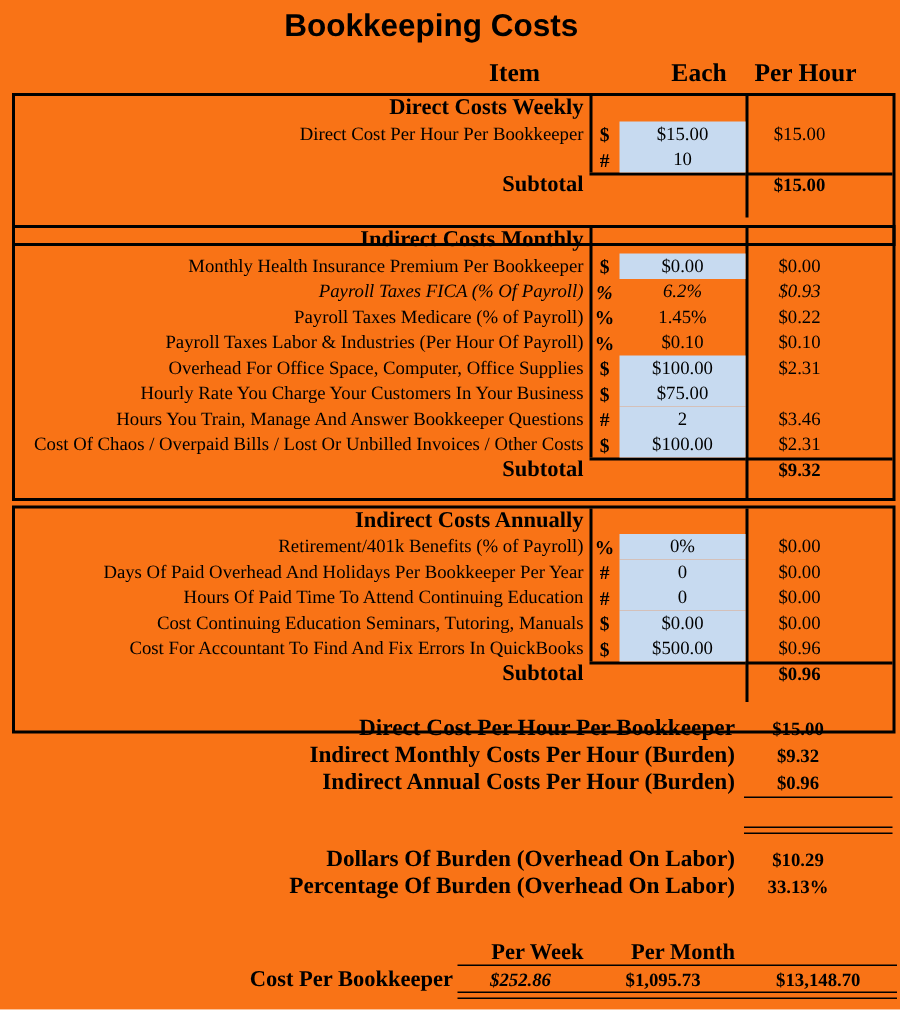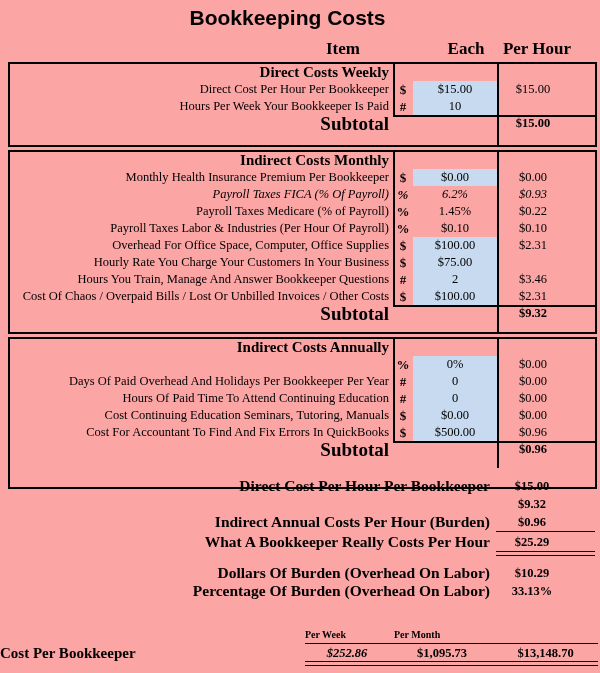--- a/index.html
+++ b/index.html
@@ -1,17 +1,17 @@
 <!DOCTYPE html>
 <html><head>
 <meta charset="utf-8">
 <style>
   * { box-sizing: border-box; margin: 0; padding: 0; }
   html,body { background:#fff; }
-  .page { position:relative; width:600px; height:673px; background:#fca5a5; color:#000;
+  .page { position:relative; width:600px; height:673px; background:#f97316; color:#000;
           font-family:"Liberation Serif", serif; overflow:hidden; }
   .abs { position:absolute; }
 
   .title { top:6px; left:0; width:575px; text-align:center;
            font-family:"Liberation Sans", sans-serif; font-weight:bold; font-size:21px; }
 
   .colhead { top:39px; height:19px; line-height:19px; font-weight:bold; font-size:17px; text-align:center; white-space:nowrap; }
 
   .box { left:8px; width:589px; border:2px solid #000; }
 
@@ -20,63 +20,62 @@
 
   .row { left:0; width:585px; height:17px; line-height:17px; font-size:12.5px; }
   .row .lbl  { position:absolute; left:0; top:0; width:379px; text-align:right; white-space:nowrap; }
   .row .sym  { position:absolute; left:383px; top:0; width:20px; text-align:center; font-weight:bold; font-size:13px; }
   .row .each { position:absolute; left:403px; top:0; width:84px; height:17px; text-align:center; }
   .each.hl   { background:#C7DAF0; }
   .row .ph   { position:absolute; left:487px; top:0; width:98px; text-align:center; padding-right:26px; }
 
   .sectitle { left:0; width:379px; height:17px; line-height:17px; text-align:right;
               font-weight:bold; font-size:15px; white-space:nowrap; }
-  .subrow .lbl { font-weight:bold; font-size:19px;padding-left:43px; }
+  .subrow .lbl { font-weight:bold; font-size:15px;padding-left:43px; }
   .subrow .ph  { font-weight:bold; }
 
   .sumrow { left:0; width:600px; height:18px; line-height:18px; }
   .sumrow .slbl { position:absolute; left:0; top:0; width:490px; text-align:right;
                   font-weight:bold; font-size:15.5px; white-space:nowrap; }
   .sumrow .sval { position:absolute; left:495px; top:0; width:100px; text-align:center;
                   padding-right:26px; font-weight:bold; font-size:12.5px; }
 
   .uline { height:0; border-top:1.5px solid #000; }
   .dline { height:5px; border-top:1.5px solid #000; border-bottom:1.5px solid #000; }
 
-  .pt-head { height:16px; line-height:16px; font-weight:bold; font-size:10px; text-align:left; white-space:nowrap; }
+  .pt-head { height:16px; line-height:16px; font-weight:bold; font-size:15px; text-align:right; white-space:nowrap; }
   .pt-val  { height:15px; line-height:15px; font-weight:bold; font-size:12.5px; text-align:center; white-space:nowrap; }
-  .pt-lbl  { height:16px; line-height:16px; font-weight:bold; font-size:15px; white-space:nowrap; }
+  .pt-lbl  { height:16px; line-height:16px; font-weight:bold; font-size:15px; text-align:right; white-space:nowrap; }
 </style>
 </head>
 <body>
 
 <div class="page">
 
   <div class="abs title">Bookkeeping Costs</div>
 
   <div class="abs colhead" style="left:293px;width:100px;">Item</div>
   <div class="abs colhead" style="left:416px;width:100px;">Each</div>
   <div class="abs colhead" style="left:482px;width:110px;">Per Hour</div>
 
-  <div class="abs box" style="top:62px;height:85px;">
+  <div class="abs box" style="top:62px;height:102px;">
     <div class="abs vline" style="left:383px;top:0;height:51px;"></div>
     <div class="abs vline" style="left:487px;top:0;height:81px;"></div>
     <div class="abs hline" style="left:383px;top:51px;width:104px;"></div>
     <div class="abs hline" style="left:487px;top:51px;width:98px;"></div>
 
     <div class="abs sectitle" style="top:0;">Direct Costs Weekly</div>
 
     <div class="abs row" style="top:17px;">
       <span class="lbl">Direct Cost Per Hour Per Bookkeeper</span>
       <span class="sym">$</span>
       <span class="each hl">$15.00</span>
       <span class="ph">$15.00</span>
     </div>
     <div class="abs row" style="top:34px;">
-      <span class="lbl">Hours Per Week Your Bookkeeper Is Paid</span>
       <span class="sym">#</span>
       <span class="each hl">10</span>
       <span class="ph"></span>
     </div>
     <div class="abs row subrow" style="top:51px;">
       <span class="lbl">Subtotal</span>
       <span class="ph">$15.00</span>
     </div>
   </div>
 
@@ -144,20 +143,21 @@
 
   <div class="abs box" style="top:337px;height:152px;">
     <div class="abs vline" style="left:383px;top:0;height:102px;"></div>
     <div class="abs vline" style="left:487px;top:0;height:129px;"></div>
     <div class="abs hline" style="left:383px;top:102px;width:104px;"></div>
     <div class="abs hline" style="left:487px;top:102px;width:98px;"></div>
 
     <div class="abs sectitle" style="top:0;">Indirect Costs Annually</div>
 
     <div class="abs row" style="top:17px;">
+      <span class="lbl">Retirement/401k Benefits (% of Payroll)</span>
       <span class="sym">%</span>
       <span class="each hl">0%</span>
       <span class="ph">$0.00</span>
     </div>
     <div class="abs row" style="top:34px;">
       <span class="lbl">Days Of Paid Overhead And Holidays Per Bookkeeper Per Year</span>
       <span class="sym">#</span>
       <span class="each hl">0</span>
       <span class="ph">$0.00</span>
     </div>
@@ -183,31 +183,28 @@
       <span class="lbl">Subtotal</span>
       <span class="ph">$0.96</span>
     </div>
   </div>
 
   <div class="abs sumrow" style="top:477px;">
     <span class="slbl">Direct Cost Per Hour Per Bookkeeper</span>
     <span class="sval">$15.00</span>
   </div>
   <div class="abs sumrow" style="top:495px;">
+    <span class="slbl">Indirect Monthly Costs Per Hour (Burden)</span>
     <span class="sval">$9.32</span>
   </div>
   <div class="abs sumrow" style="top:513px;">
     <span class="slbl">Indirect Annual Costs Per Hour (Burden)</span>
     <span class="sval">$0.96</span>
   </div>
   <div class="abs uline" style="top:531px;left:496px;width:99px;"></div>
-  <div class="abs sumrow" style="top:533px;">
-    <span class="slbl">What A Bookkeeper Really Costs Per Hour</span>
-    <span class="sval">$25.29</span>
-  </div>
   <div class="abs dline" style="top:551px;left:496px;width:99px;"></div>
 
   <div class="abs sumrow" style="top:564px;">
     <span class="slbl">Dollars Of Burden (Overhead On Labor)</span>
     <span class="sval">$10.29</span>
   </div>
   <div class="abs sumrow" style="top:582px;">
     <span class="slbl">Percentage Of Burden (Overhead On Labor)</span>
     <span class="sval">33.13%</span>
   </div>

